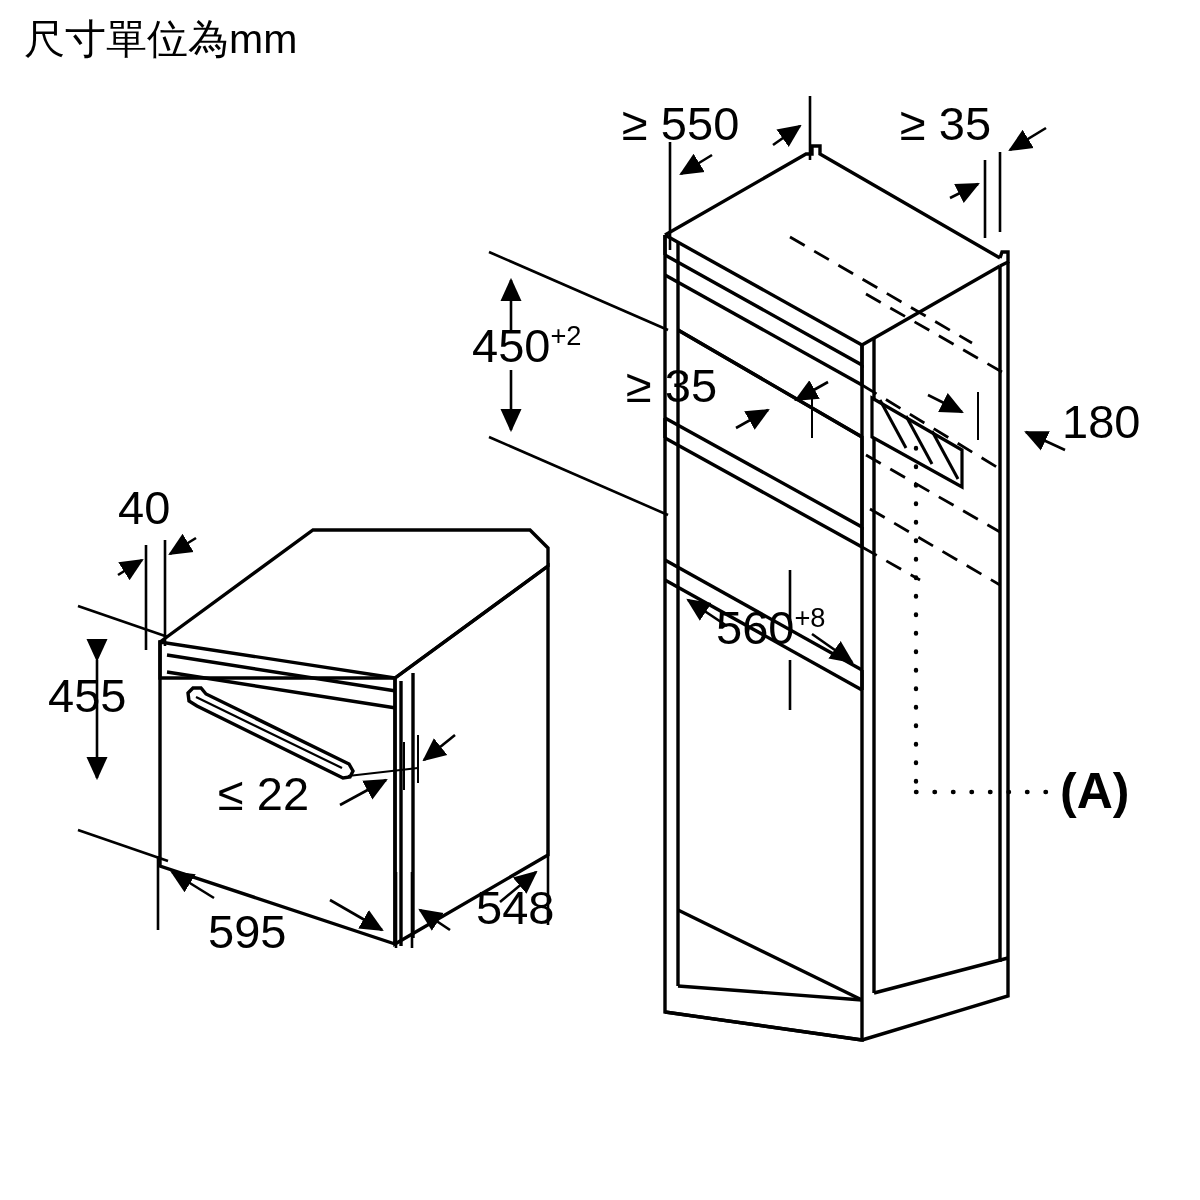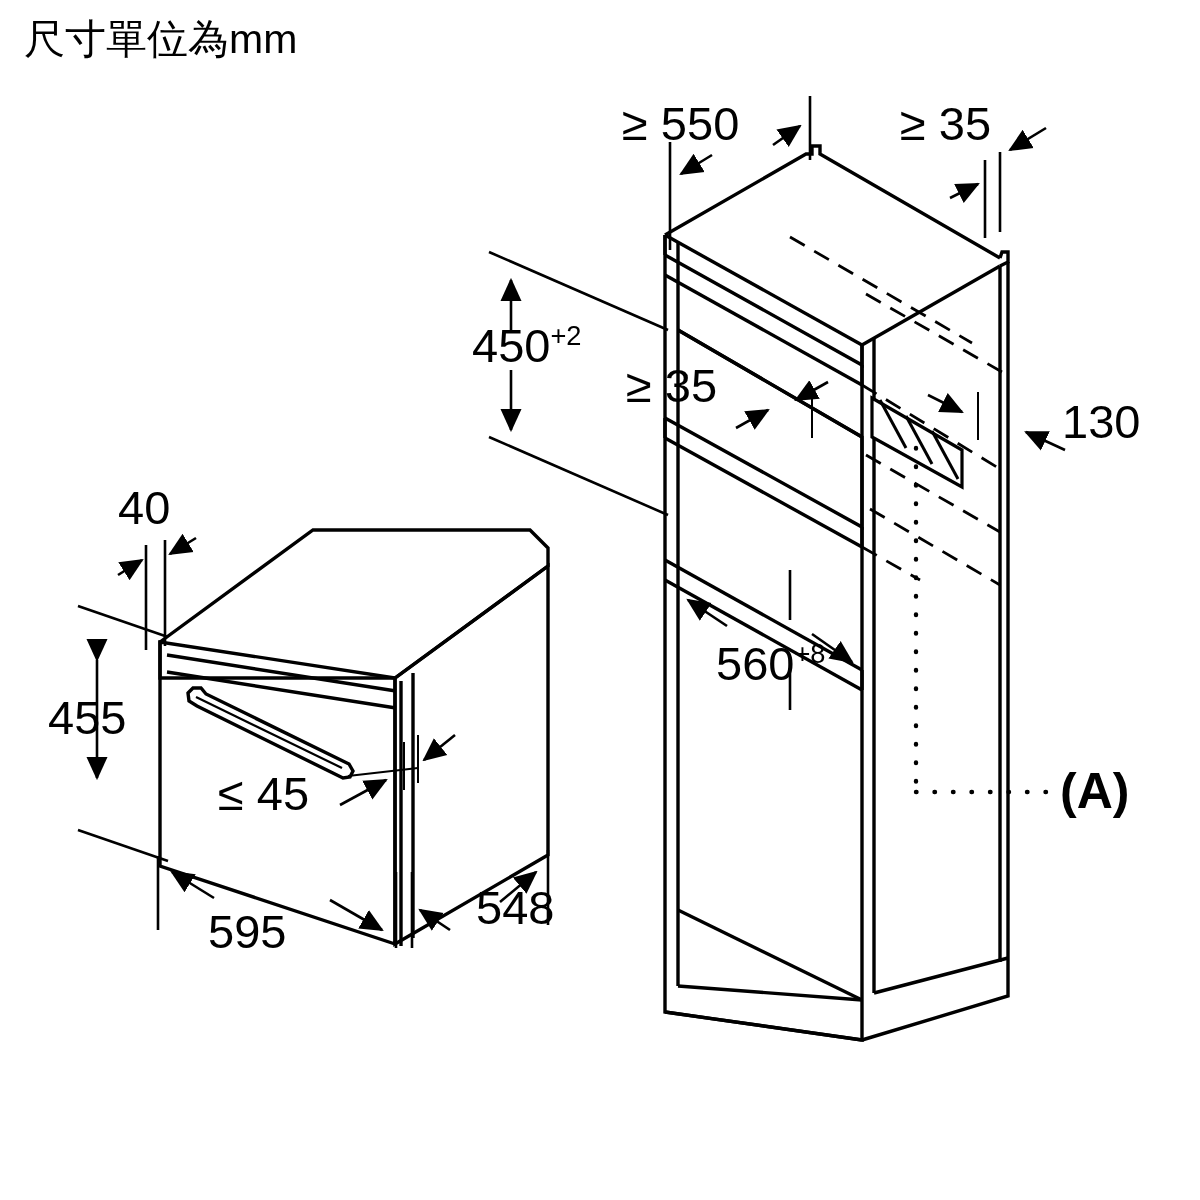--- a/index.html
+++ b/index.html
@@ -210,35 +210,35 @@
       <line x1="812" y1="634" x2="852" y2="662" marker-end="url(#ar)"></line>
 
       <line x1="790" y1="570" x2="790" y2="620"></line>
       <line x1="790" y1="660" x2="790" y2="710"></line>
     </g>
   </svg>
 
   <div class="hdr">尺寸單位為mm</div>
 
   <div class="dim" style="left:118px;top:484px;">40</div>
-  <div class="dim" style="left:48px;top:694px;">455</div>
-  <div class="dim" style="left:218px;top:770px;">≤ 45</div>
+  <div class="dim" style="left:48px;top:672px;">455</div>
+  <div class="dim" style="left:218px;top:770px;">≤ 22</div>
   <div class="dim" style="left:208px;top:884px;margin-top:24px;">595</div>
   <div class="dim" style="left:436px;top:884px;margin-left:40px;">548</div>
 
   <div class="dim" style="left:622px;top:100px;">≥ 550</div>
   <div class="dim" style="left:900px;top:100px;">≥ 35</div>
 
   <div class="dim" style="left:472px;top:322px;">
     <span>450</span><sup>+2</sup>
   </div>
 
   <div class="dim" style="left:626px;top:362px;">≥ 35</div>
 
-  <div class="dim" style="left:716px;top:604px;margin-top:36px;">
+  <div class="dim" style="left:716px;top:604px;">
     <span>560</span><sup>+8</sup>
   </div>
 
-  <div class="dim" style="left:1062px;top:398px;">130</div>
+  <div class="dim" style="left:1062px;top:398px;">180</div>
 
   <div class="paren" style="left:1060px;top:762px;">(A)</div>
 
 </div>
 
 </body></html>

